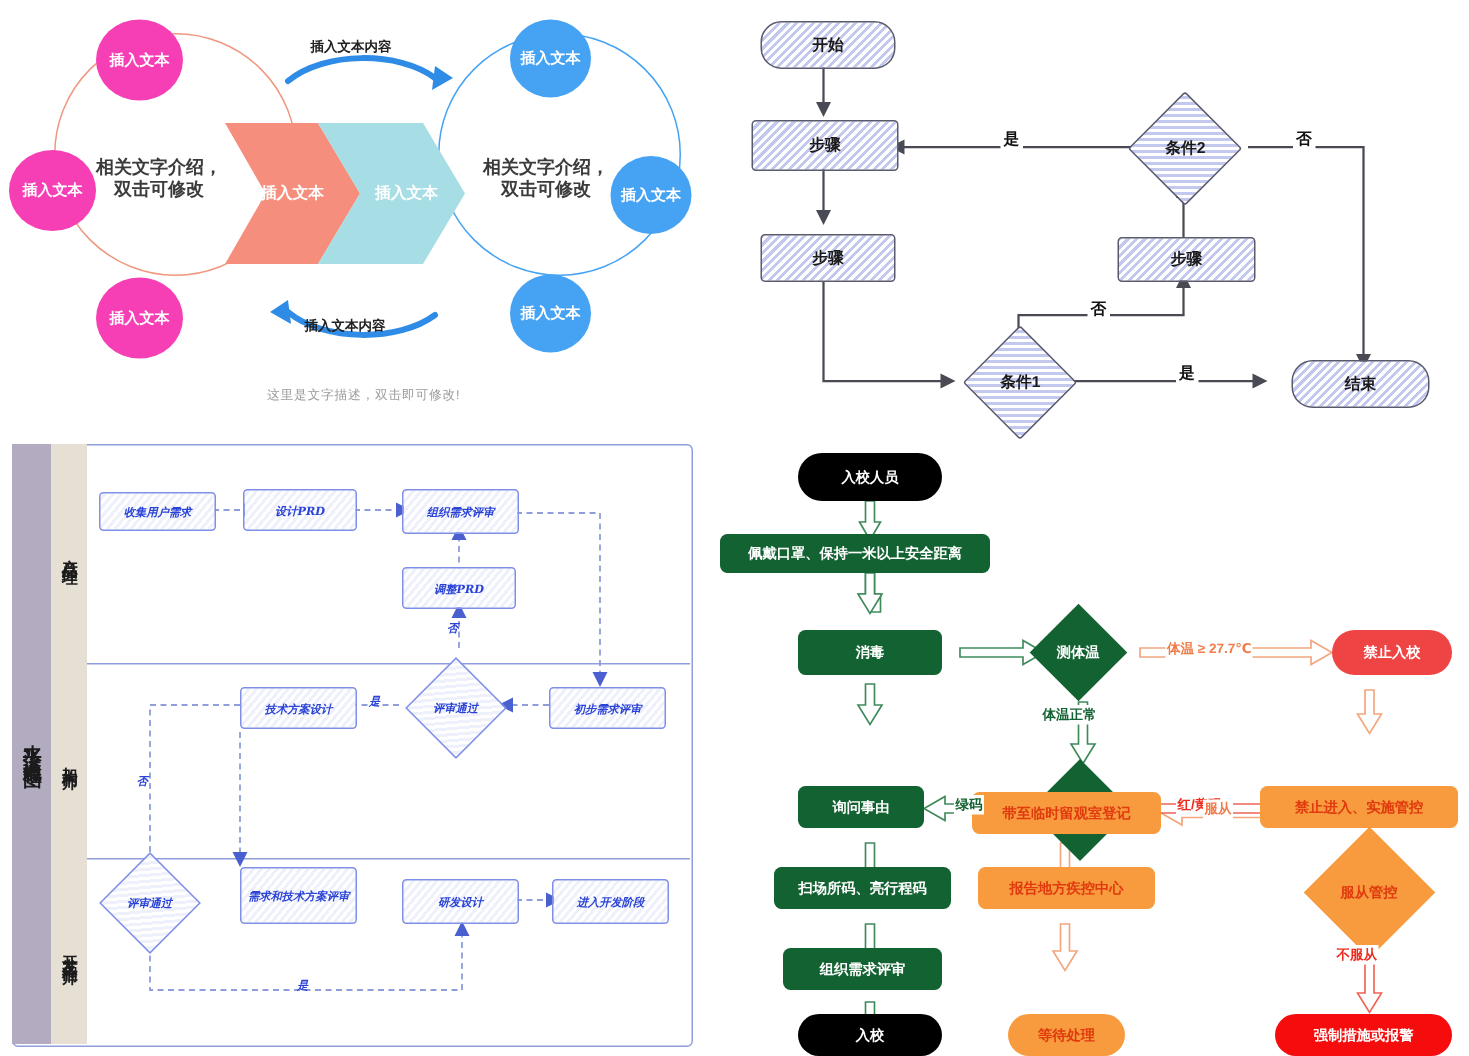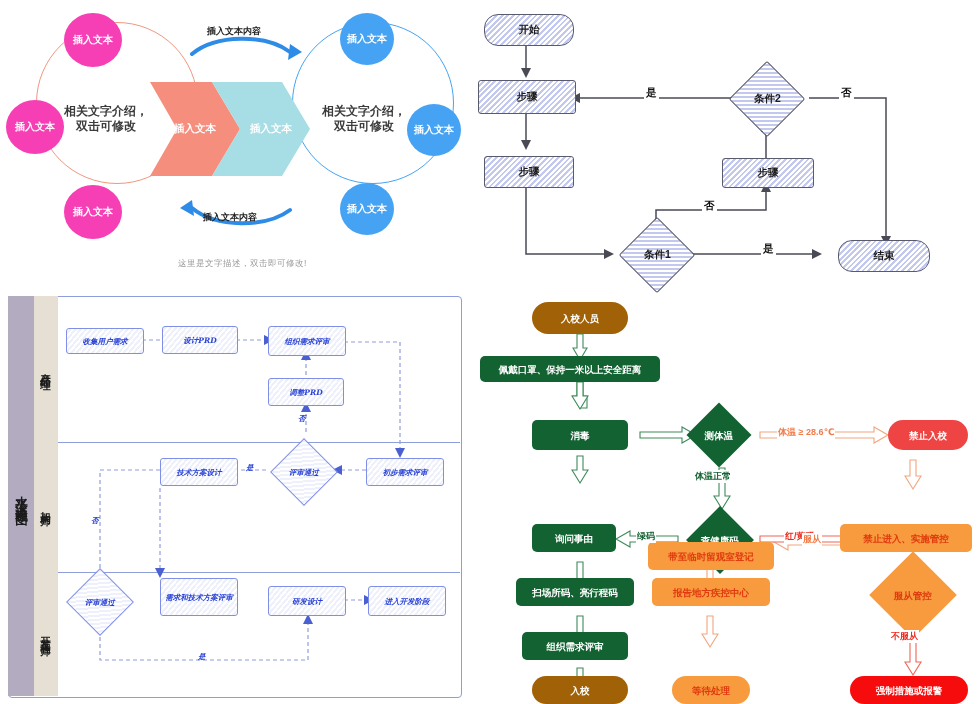--- a/index.html
+++ b/index.html
@@ -1,21 +1,21 @@
 <!DOCTYPE html>
 <html><head>
 <meta charset="utf-8">
 <style>
   html,body{margin:0;padding:0;background:#ffffff;}
   body{width:979px;height:704px;position:relative;overflow:hidden;
        font-family:"Liberation Sans","DejaVu Sans",sans-serif;}
 
   .quad{position:absolute;}
   #q-tl{left:0;top:0;width:490px;height:290px;}
-  #q-tr{left:466px;top:0;width:490px;height:290px;}
+  #q-tr{left:489px;top:0;width:490px;height:290px;}
   #q-bl{left:0;top:290px;width:470px;height:414px;}
   #q-br{left:470px;top:290px;width:509px;height:414px;}
 
   
   .tl-circle{position:absolute;border-radius:50%;display:flex;align-items:center;
              justify-content:center;color:#fff;font-size:10px;font-weight:700;}
   .tl-pink{background:#F73FB5;}
   .tl-blue{background:#46A3F3;}
   .tl-ring{position:absolute;border-radius:50%;border:1.4px solid;background:transparent;}
   .ring-pink{border-color:#F0977F;}
@@ -58,21 +58,21 @@
   .swn-rect{border-radius:3px;}
   .swn-dia{transform:rotate(45deg);}
   .swn-dia>span{transform:rotate(-45deg);display:block;}
   .swlbl{position:absolute;font-size:7.5px;color:#2a43d6;font-weight:700;
          font-family:"DejaVu Serif",serif;font-style:italic;}
 
   
   .cv{position:absolute;display:flex;align-items:center;justify-content:center;text-align:center;
       color:#fff;font-size:9.5px;font-weight:700;line-height:11px;}
   .cv-green{background:#136232;border-radius:5px;}
-  .cv-green-pill{background:#a16207;border-radius:17px;align-items:center;}
+  .cv-green-pill{background:#000000;border-radius:17px;align-items:center;}
   .cv-orange{background:#F79B3E;border-radius:5px;color:#E03A0E;}
   .cv-orange-pill{background:#F79B3E;border-radius:17px;color:#E03A0E;}
   .cv-salmon-pill{background:#ef4444;border-radius:17px;color:#fff;}
   .cv-red-pill{background:#F60C0C;border-radius:17px;color:#fff;}
   .cv-dia{transform:rotate(45deg);}
   .cv-dia>span{transform:rotate(-45deg);display:block;}
   .cv-dia-green{background:#136232;}
   .cv-dia-orange{background:#F79B3E;color:#E03A0E;}
   .cvlbl{position:absolute;font-size:9px;font-weight:700;white-space:nowrap;background:#fff;padding:0 1px;}
   .lbl-green{color:#136232;}
@@ -343,32 +343,32 @@
   <div class="cv cv-green-pill" style="left:62px;top:386px;width:96px;height:28px;">
     <span>入校</span>
   </div>
 
   <div class="cv cv-orange" style="left:370px;top:234px;width:132px;height:28px;">
     <span>禁止进入、实施管控</span>
   </div>
   <div class="cv cv-dia cv-dia-orange" style="left:412px;top:274px;width:62px;height:62px;">
     <span>服从管控</span>
   </div>
-  <div class="cv cv-orange" style="left:178px;top:252px;width:126px;height:28px;">
+  <div class="cv cv-orange" style="left:178px;top:238px;width:126px;height:28px;">
     <span>带至临时留观室登记</span>
   </div>
   <div class="cv cv-orange" style="left:182px;top:288px;width:118px;height:28px;">
     <span>报告地方疾控中心</span>
   </div>
   <div class="cv cv-orange-pill" style="left:202px;top:386px;width:78px;height:28px;">
     <span>等待处理</span>
   </div>
   <div class="cv cv-red-pill" style="left:380px;top:386px;width:118px;height:28px;">
     <span>强制措施或报警</span>
   </div>
 
-  <div class="cvlbl lbl-salmon" style="left:307px;top:136px;">体温 ≥ 28.6℃</div>
+  <div class="cvlbl lbl-salmon" style="left:307px;top:136px;">体温 ≥ 27.7℃</div>
   <div class="cvlbl lbl-green" style="left:224px;top:180px;">体温正常</div>
   <div class="cvlbl lbl-green" style="left:166px;top:240px;">绿码</div>
   <div class="cvlbl lbl-red" style="left:314px;top:240px;">红/黄码</div>
   <div class="cvlbl lbl-salmon" style="left:332px;top:243px;">服从</div>
   <div class="cvlbl lbl-red" style="left:420px;top:340px;">不服从</div>
 </div>
 
 </body></html>

